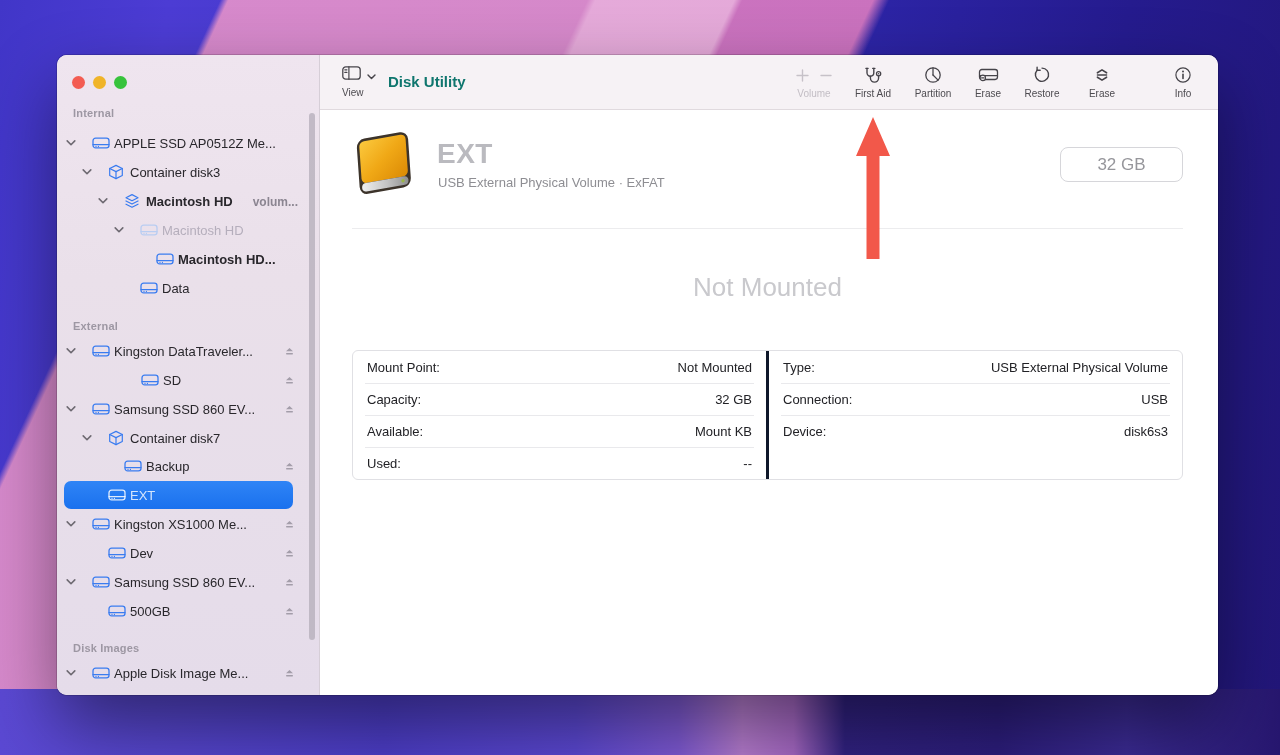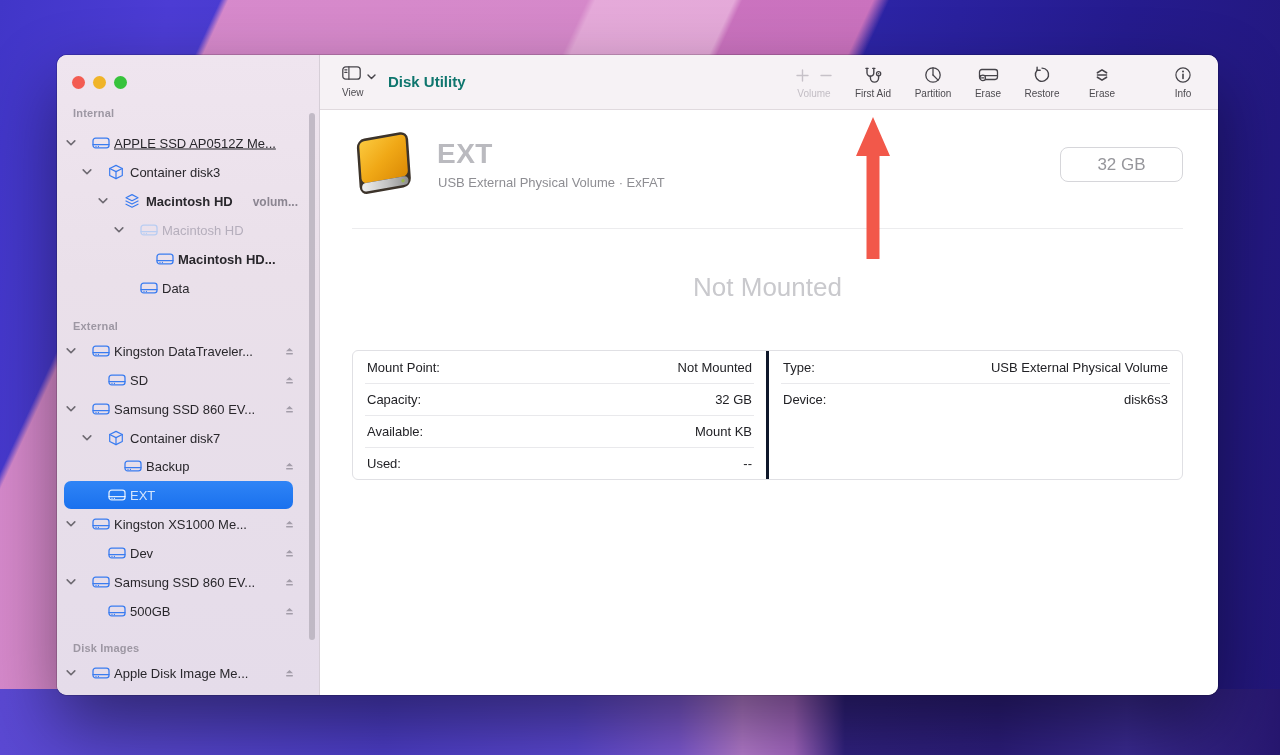--- a/index.html
+++ b/index.html
@@ -95,21 +95,21 @@
         <div class="row" style="top: 88px;">
           <span class="chev" style="left: 9px;"><svg width="10" height="7" viewBox="0 0 10 7">
               <polyline points="1.2,1.4 5,5.2 8.8,1.4" stroke="currentColor" fill="none" stroke-linecap="round" stroke-linejoin="round" stroke-width="1.6"></polyline>
             </svg></span>
           <span class="ticon" style="left: 35px;"><svg width="18" height="13" viewBox="0 0 18 13">
               <rect x="1" y="1.6" width="16" height="9.8" rx="2.6" stroke="currentColor" fill="none" stroke-linecap="round" stroke-linejoin="round" stroke-width="1.3"></rect>
               <line x1="1" y1="8.1" x2="17" y2="8.1" stroke="currentColor" fill="none" stroke-linecap="round" stroke-linejoin="round" stroke-width="1.1"></line>
               <circle cx="4" cy="9.9" r=".6" fill="currentColor"></circle>
               <circle cx="6.4" cy="9.9" r=".6" fill="currentColor"></circle>
             </svg></span>
-          <span class="lbl" style="left: 57px; text-decoration: underline;"><span>APPLE SSD AP0512Z Me...</span></span>
+          <span class="lbl" style="left: 57px;"><span>APPLE SSD AP0512Z Me...</span></span>
         </div>
         <div class="row" style="top: 117px;">
           <span class="chev" style="left: 25px;"><svg width="10" height="7" viewBox="0 0 10 7">
               <polyline points="1.2,1.4 5,5.2 8.8,1.4" stroke="currentColor" fill="none" stroke-linecap="round" stroke-linejoin="round" stroke-width="1.6"></polyline>
             </svg></span>
           <span class="ticon" style="left: 51px;"><svg width="16" height="16" viewBox="0 0 16 16">
               <path d="M8 1.4 14.3 4.5 V11.5 L8 14.6 1.7 11.5 V4.5 Z" stroke="currentColor" fill="none" stroke-linecap="round" stroke-linejoin="round" stroke-width="1.2"></path>
               <path d="M1.7 4.5 L8 7.6 L14.3 4.5" stroke="currentColor" fill="none" stroke-linecap="round" stroke-linejoin="round" stroke-width="1.2"></path>
               <line x1="8" y1="7.6" x2="8" y2="14.6" stroke="currentColor" fill="none" stroke-linecap="round" stroke-linejoin="round" stroke-width="1.2"></line>
             </svg></span>
@@ -166,21 +166,21 @@
               <line x1="1" y1="8.1" x2="17" y2="8.1" stroke="currentColor" fill="none" stroke-linecap="round" stroke-linejoin="round" stroke-width="1.1"></line>
               <circle cx="4" cy="9.9" r=".6" fill="currentColor"></circle>
               <circle cx="6.4" cy="9.9" r=".6" fill="currentColor"></circle>
             </svg></span>
           <span class="lbl" style="left: 57px;"><span>Kingston DataTraveler...</span></span>
           <span class="eject"><svg width="11" height="10" viewBox="0 0 12 10">
               <path d="M2.2 5.4 6 1.8 9.8 5.4 Z" fill="currentColor"></path>
               <rect x="2.2" y="7.2" width="7.6" height="1.5" rx=".75" fill="currentColor"></rect>
             </svg></span>
         </div>
-        <div class="row" style="top: 325px;">
+        <div class="row" style="top: 325px; margin-left: 33px;">
           <span class="ticon" style="left: 51px;"><svg width="18" height="13" viewBox="0 0 18 13">
               <rect x="1" y="1.6" width="16" height="9.8" rx="2.6" stroke="currentColor" fill="none" stroke-linecap="round" stroke-linejoin="round" stroke-width="1.3"></rect>
               <line x1="1" y1="8.1" x2="17" y2="8.1" stroke="currentColor" fill="none" stroke-linecap="round" stroke-linejoin="round" stroke-width="1.1"></line>
               <circle cx="4" cy="9.9" r=".6" fill="currentColor"></circle>
               <circle cx="6.4" cy="9.9" r=".6" fill="currentColor"></circle>
             </svg></span>
           <span class="lbl" style="left: 73px;"><span>SD</span></span>
           <span class="eject"><svg width="11" height="10" viewBox="0 0 12 10">
               <path d="M2.2 5.4 6 1.8 9.8 5.4 Z" fill="currentColor"></path>
               <rect x="2.2" y="7.2" width="7.6" height="1.5" rx=".75" fill="currentColor"></rect>
@@ -463,20 +463,24 @@
               <span class="dlabel">Used:</span>
               <span class="dvalue">--</span>
             </div>
           </div>
           <div class="dcol">
             <div class="drow">
               <span class="dlabel">Type:</span>
               <span class="dvalue">USB External Physical Volume</span>
             </div>
             <div class="drow">
+              <span class="dlabel">Connection:</span>
+              <span class="dvalue">USB</span>
+            </div>
+            <div class="drow">
               <span class="dlabel">Device:</span>
               <span class="dvalue">disk6s3</span>
             </div>
           </div>
         </div>
     </div>
 
   </section>
 </div>
 

